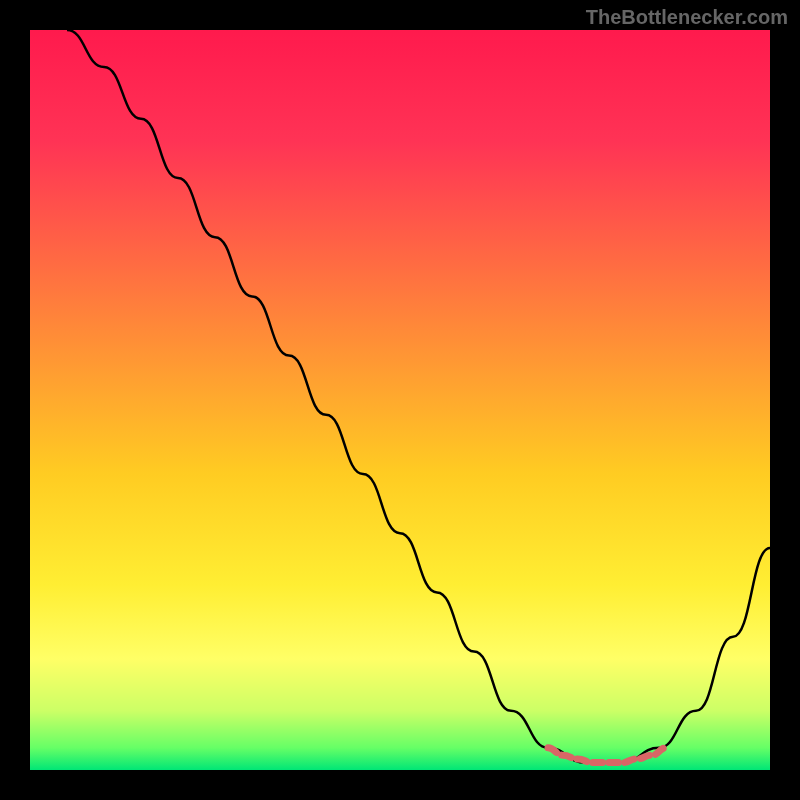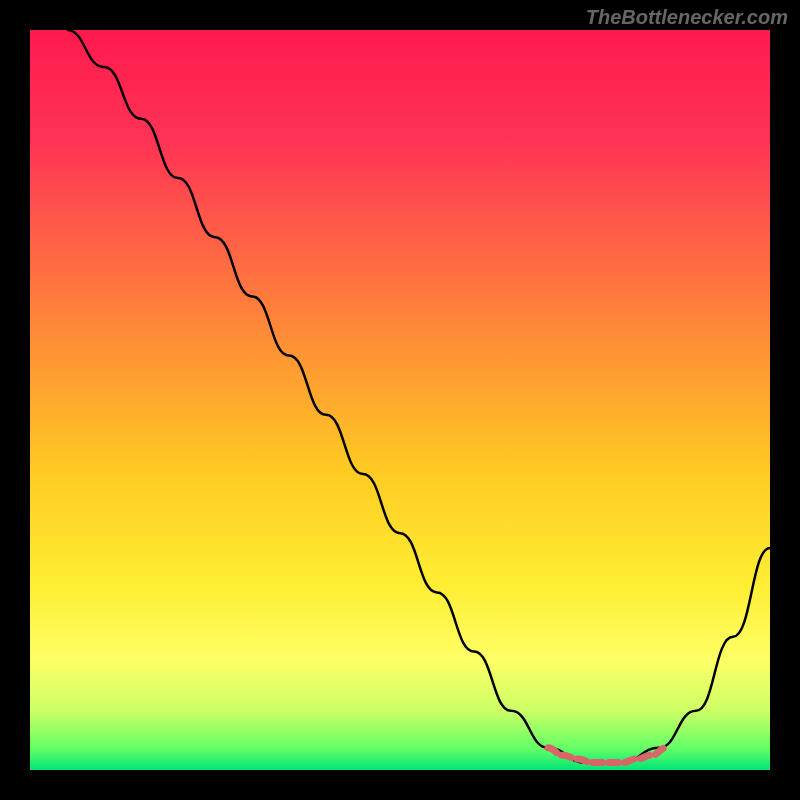--- a/index.html
+++ b/index.html
@@ -15,21 +15,20 @@
       font-family: Arial, sans-serif;
     }
     .watermark {
       position: absolute;
       top: 6px;
       right: 12px;
       color: #666;
       font-size: 20px;
       font-weight: bold;
       z-index: 10;
-      font-style: italic;
     }
     .chart-area {
       position: absolute;
       top: 30px;
       left: 30px;
       width: 740px;
       height: 740px;
     }
     .gradient-bg {
       position: absolute;

